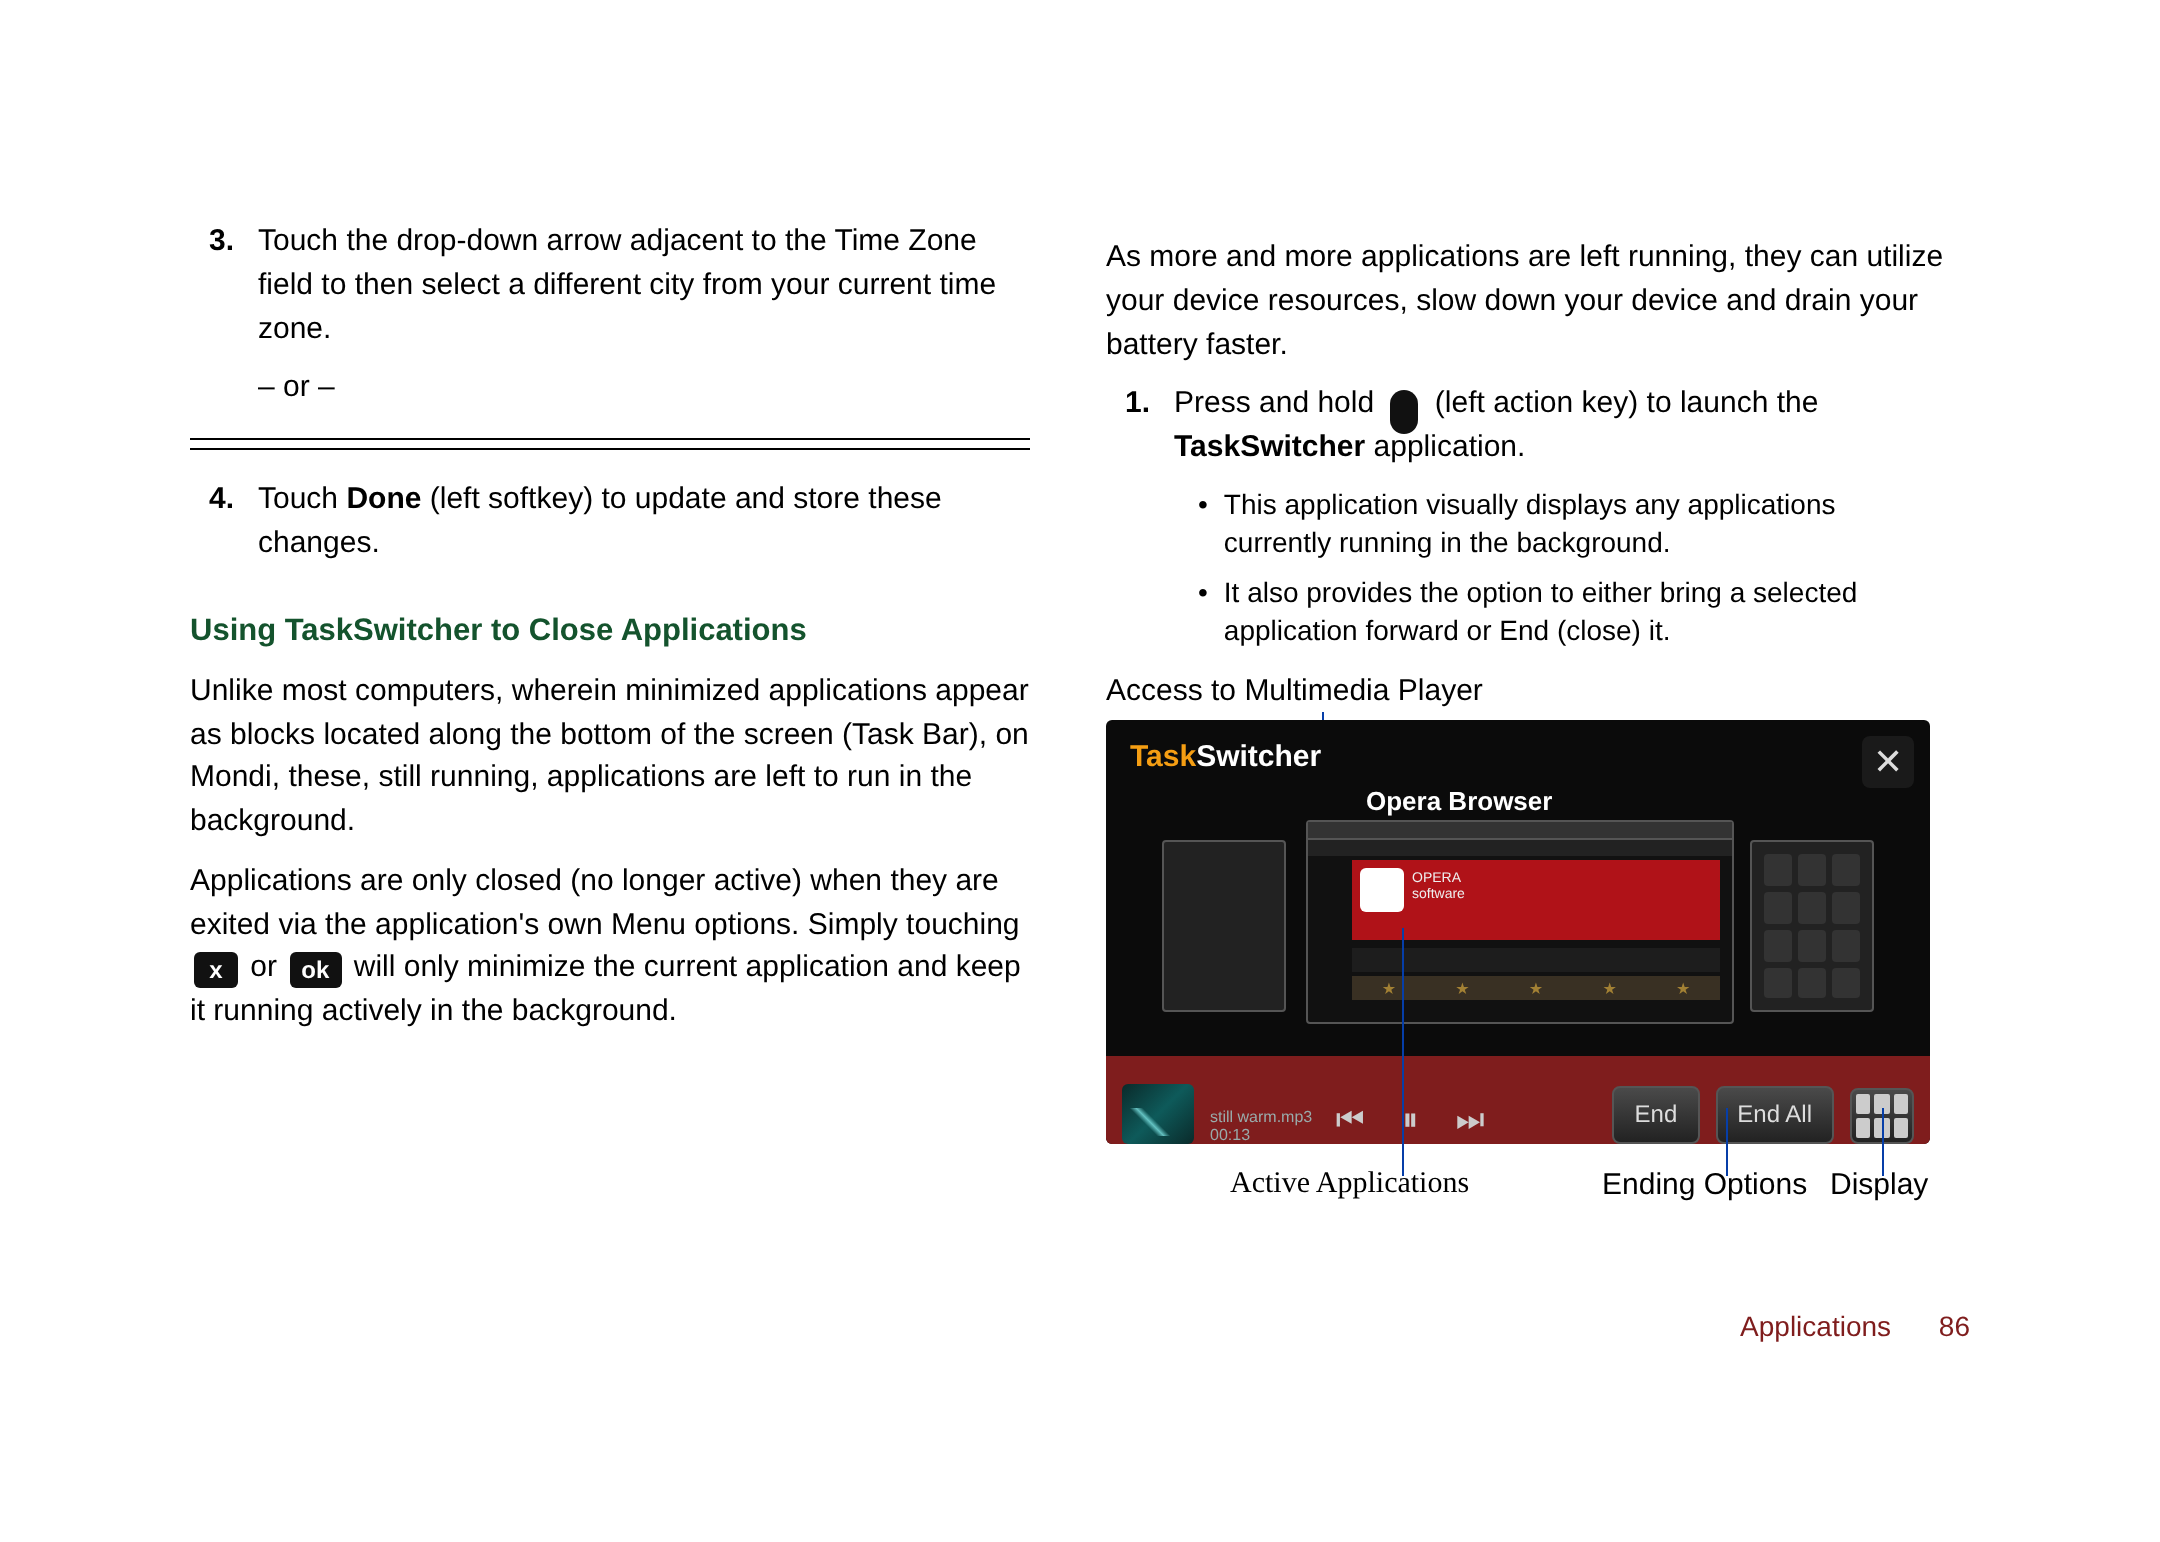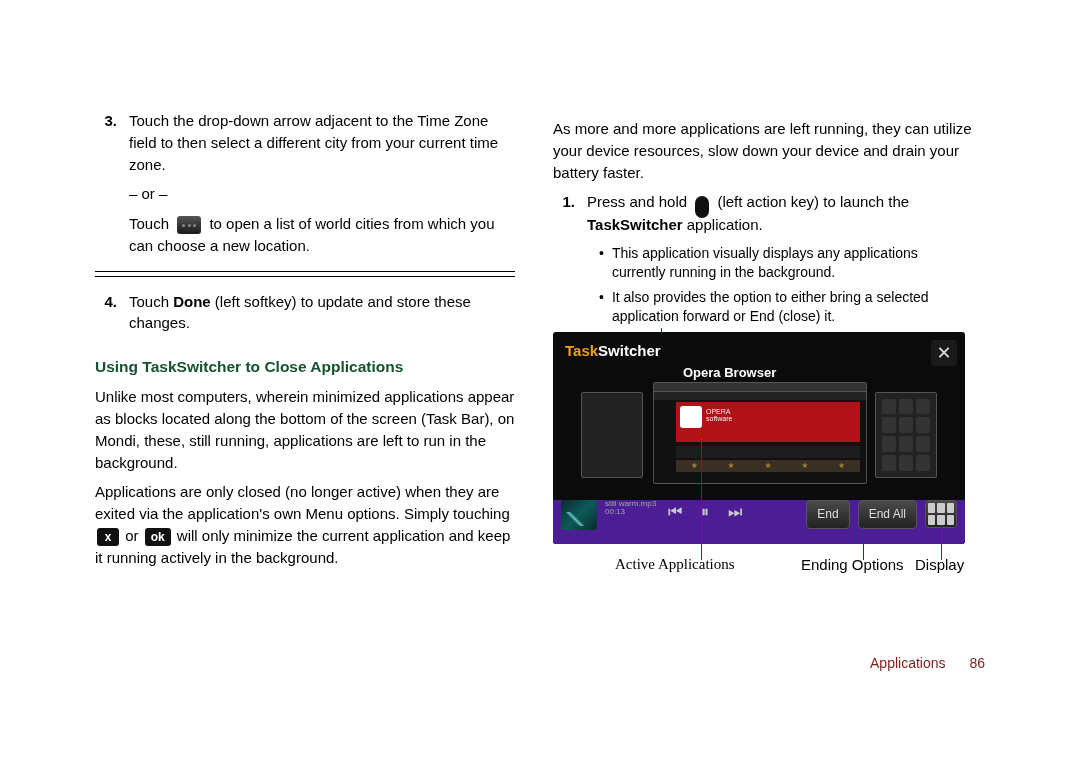--- a/index.html
+++ b/index.html
@@ -77,21 +77,21 @@
   .mid-red { margin: 2px 6px 0 22px; height: 40px; background: #b01218; position: relative; }
   .mid-red .logo { position: absolute; left: 4px; top: 4px; width: 22px; height: 22px; background: #fff; border-radius: 3px; }
   .mid-red .otxt { position: absolute; left: 30px; top: 6px; color: #eee; font-size: 7px; line-height: 1.1; }
   .mid-list { margin: 4px 6px 0 22px; height: 12px; background: #1d1d1d; }
   .mid-star { margin: 2px 6px 0 22px; height: 12px; background: #393023; display:flex; justify-content:space-around; align-items:center; font-size:8px; color:#a38134; }
 
   .side.r::after{ content:""; position:absolute; inset:6px; display:grid; grid-template-columns:repeat(3,1fr); grid-template-rows:repeat(4,1fr); gap:3px; }
   .keypad { position:absolute; inset:6px; display:grid; grid-template-columns:repeat(3,1fr); grid-auto-rows:1fr; gap:3px; }
   .keypad div { background:#333; border-radius:2px; }
 
-  .ctrl { position: absolute; left: 0; right: 0; bottom: 0; height: 44px; background: #4c1d95; display: flex; align-items: flex-start; padding: 0 8px; gap: 8px; }
+  .ctrl { position: absolute; left: 0; right: 0; bottom: 0; height: 44px; background: #7f1d1d; display: flex; align-items: flex-end; padding: 0 8px; gap: 8px; }
   .thumb { width: 36px; height: 30px; background: linear-gradient(135deg,#0a2a2a,#0e5a5a,#0a2a2a); border-radius: 3px; position:relative; }
   .thumb::after{content:""; position:absolute; left:4px; bottom:4px; width:20px; height:14px; background:linear-gradient(45deg, transparent 40%, rgba(120,220,220,.8) 50%, transparent 60%);}
   .meta { display:flex; flex-direction:column; font-size:8px; color:#9aa; line-height:1.1; }
   .mbtn { color:#ccc; font-size:16px; width:22px; text-align:center; }
   .tbtn { background: linear-gradient(#4a4a4a,#222); color:#ddd; font-size:12px; padding: 5px 10px; border-radius: 4px; border:1px solid #555; }
   .grid-icon { width:26px; height:22px; display:grid; grid-template-columns:repeat(3,1fr); grid-template-rows:repeat(2,1fr); gap:2px; padding:2px; background:linear-gradient(#4a4a4a,#222); border-radius:4px; border:1px solid #555;}
   .grid-icon div{ background:#ccc; border-radius:1px; }
 
   .lead { position:absolute; width:1px; background:#063ea8; }
 
@@ -105,25 +105,20 @@
 
 <div class="page">
   <div class="cols">
 
     <div class="col">
       <div class="li">
         <span class="num">3.</span>
         <span class="txt">Touch the drop-down arrow adjacent to the Time Zone field to then select a different city from your current time zone.</span>
       </div>
       <div class="or">– or –</div>
-      <div class="sub">
-        <span>Touch</span>
-        <span class="globe-btn"><span class="c"></span></span>
-        <span> to open a list of world cities from which you can choose a new location.</span>
-      </div>
 
       <hr class="hr">
       <hr class="hr2">
 
       <div class="li">
         <span class="num">4.</span>
         <span class="txt">
           <span>Touch </span><span class="bold">Done</span><span> (left softkey) to update and store these changes.</span>
         </span>
       </div>
@@ -157,20 +152,21 @@
 
       <div class="bul">
         <span class="dot">•</span>
         <span>This application visually displays any applications currently running in the background.</span>
       </div>
       <div class="bul">
         <span class="dot">•</span>
         <span>It also provides the option to either bring a selected application forward or End (close) it.</span>
       </div>
 
+      <div class="caption indent34">Access to Multimedia Player</div>
 
       <div style="position:relative; margin-left:0;">
 
         <span class="lead" style="left:108px; top:-4px; height:192px;"></span>
 
         <div class="shot">
           <div class="ts-hdr">
             <span class="t1">Task</span><span class="t2">Switcher</span>
           </div>
           <div class="ts-close">✕</div>

